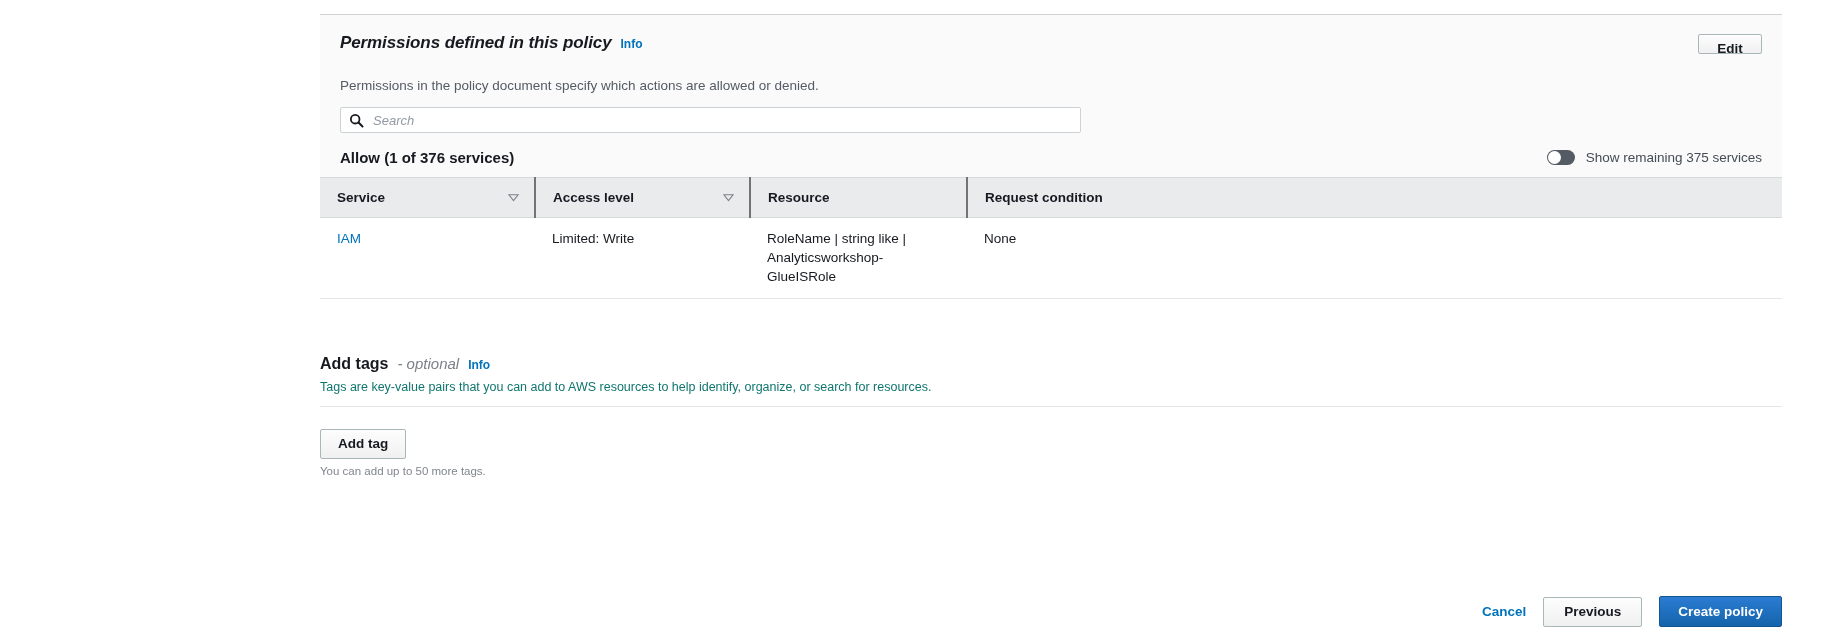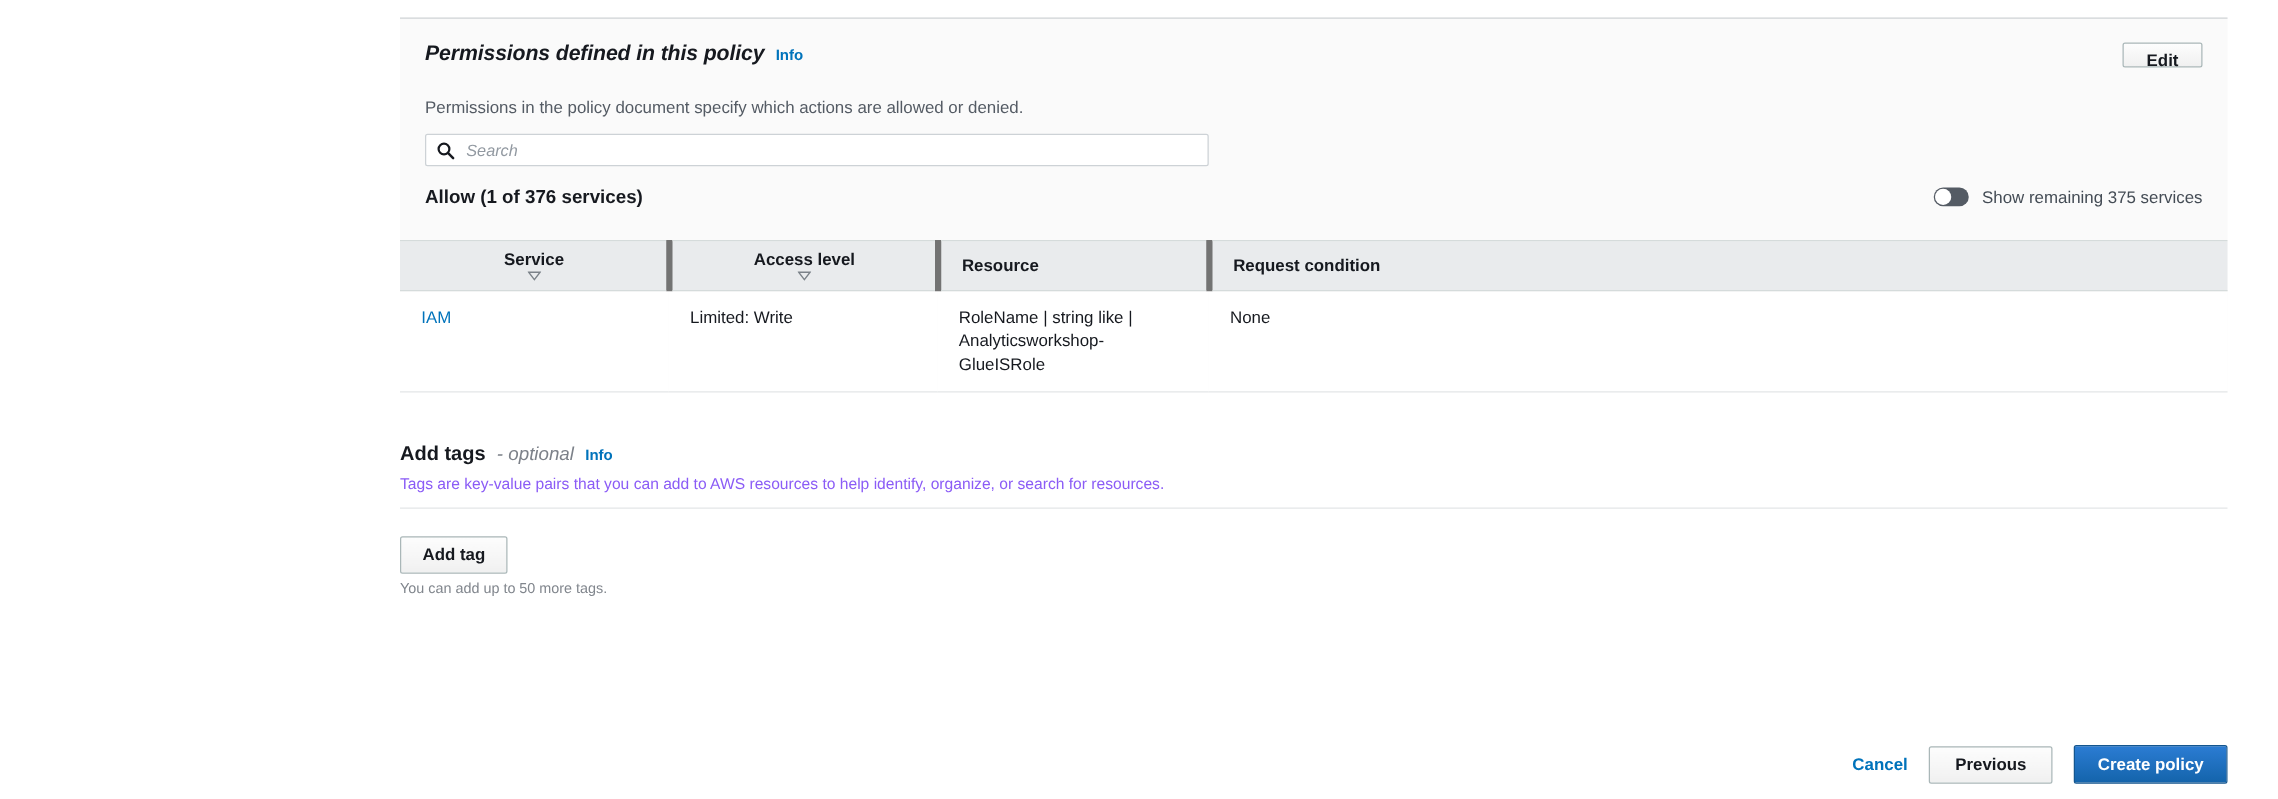--- a/index.html
+++ b/index.html
@@ -54,41 +54,41 @@
     border: 1px solid #aab7b8;
     border-radius: 2px;
     cursor: pointer;
     line-height: 28px;
     text-align: center;
   }
 
   
   .search-wrap {
     margin-top: 12px;
-    width: 627px; height: 26px;
+    width: 741px; height: 26px;
     background: #ffffff;
     border: 1px solid #cdd2d6;
     border-radius: 2px;
     display: flex; align-items: center;
     padding: 0 8px;
   }
   .search-ico { flex: 0 0 auto; width: 15px; height: 15px; margin-right: 7px; display:block; }
   .search-input {
     flex: 1 1 auto;
     border: 0; outline: 0; background: transparent;
     font-family: "Liberation Sans", sans-serif;
     font-size: 13px; color: #16191f;
   }
   .search-input::placeholder { color: #9299a1; font-style: italic; }
 
   
   .allow-row {
     margin-top: 16px;
     display: flex; align-items: center; justify-content: space-between;
-    padding-bottom: 26px;
+    padding-bottom: 11px;
   }
   .allow-label { font-size: 15px; font-weight: bold; color: #16191f; }
   .toggle-group { display: flex; align-items: center; gap: 11px; cursor: pointer; }
   .toggle {
     position: relative;
     width: 28px; height: 15px;
     background: #545b64;
     border-radius: 8px;
     flex: 0 0 auto;
   }
@@ -106,39 +106,39 @@
   .ptable thead th {
     background: #e9ebed;
     border-top: 1px solid #d5dbdb;
     border-bottom: 1px solid #d5dbdb;
     height: 40px;
     padding: 0 0 0 17px;
     text-align: left;
     font-size: 13.5px; font-weight: bold; color: #16191f;
     vertical-align: middle;
   }
-  .ptable thead th.div { border-left: 5px solid #737373; margin-left: 28px; }
-  .th-inner { display: flex; align-items: center; justify-content: space-between; padding-right: 15px; flex-direction: column; }
+  .ptable thead th.div { border-left: 2px solid #737373; margin-left: 28px; }
+  .th-inner { display: flex; align-items: center; justify-content: space-between; padding-right: 15px; }
   .sort-ico { width: 11px; height: 11px; display: block; opacity: .85; }
   .ptable tbody td {
     background: #ffffff;
     border-bottom: 1px solid #e4e6e8;
     padding: 11px 15px 12px 17px;
     font-size: 13.5px; color: #16191f;
     vertical-align: top;
     line-height: 19px;
   }
   .svc-link { color: #0073bb; cursor: pointer; }
 
   
   .tags-sec { position: absolute; left: 320px; top: 355px; width: 1462px; }
   .tags-title-wrap { display: flex; align-items: baseline; gap: 9px; }
   .tags-title { font-size: 16px; font-weight: bold; color: #16191f; }
   .tags-optional { font-size: 15px; color: #7c8189; font-style: italic; font-weight: normal; }
-  .tags-desc { margin-top: 7px; font-size: 12.5px; color: #8b5cf6; }
+  .tags-desc { margin-top: 7px; font-size: 12.5px; color: #0f766e; }
   .tags-rule { margin-top: 12px; border-top: 1px solid #e4e6e8; }
   .tags-empty { margin-top: 22px; font-size: 13.5px; color: #444c55; }
   .addtag-btn {
     margin-top: 22px;
     display: inline-block;
     min-width: 64px; height: 30px;
     padding: 0 17px;
     font-size: 13.5px; font-weight: bold; color: #16191f;
     background: linear-gradient(180deg,#fdfdfd 0%,#f0f0f0 100%);
     border: 1px solid #aab7b8;

